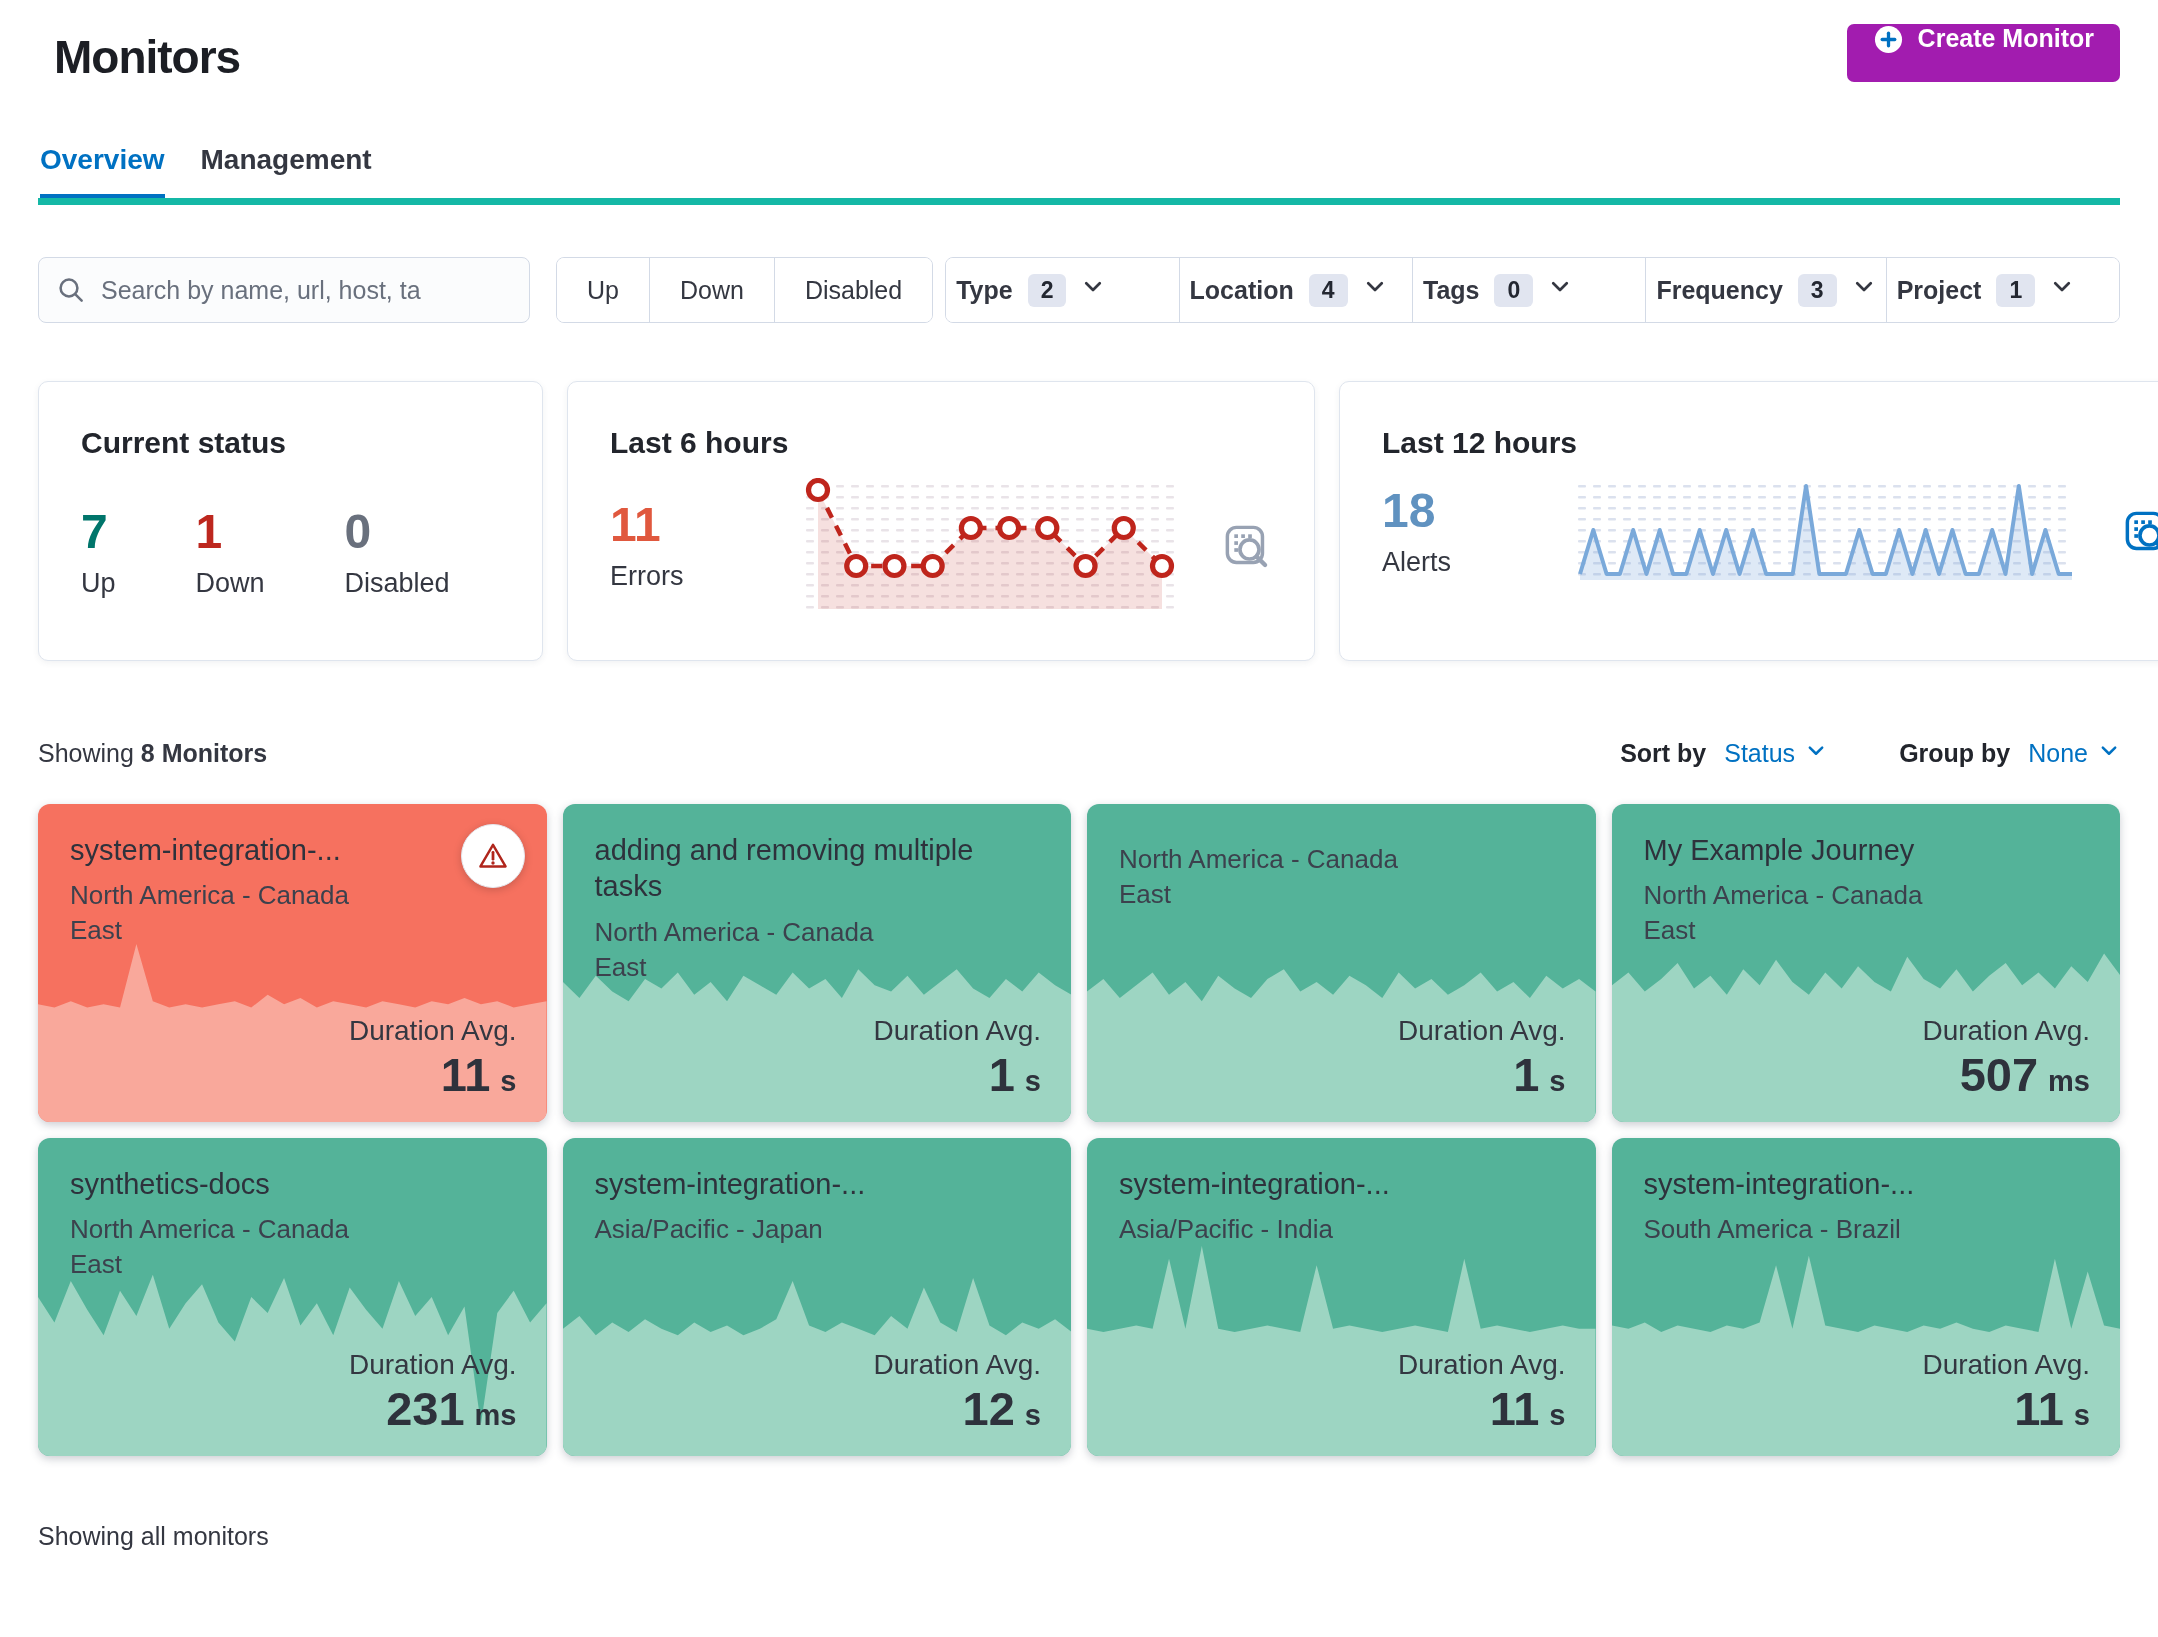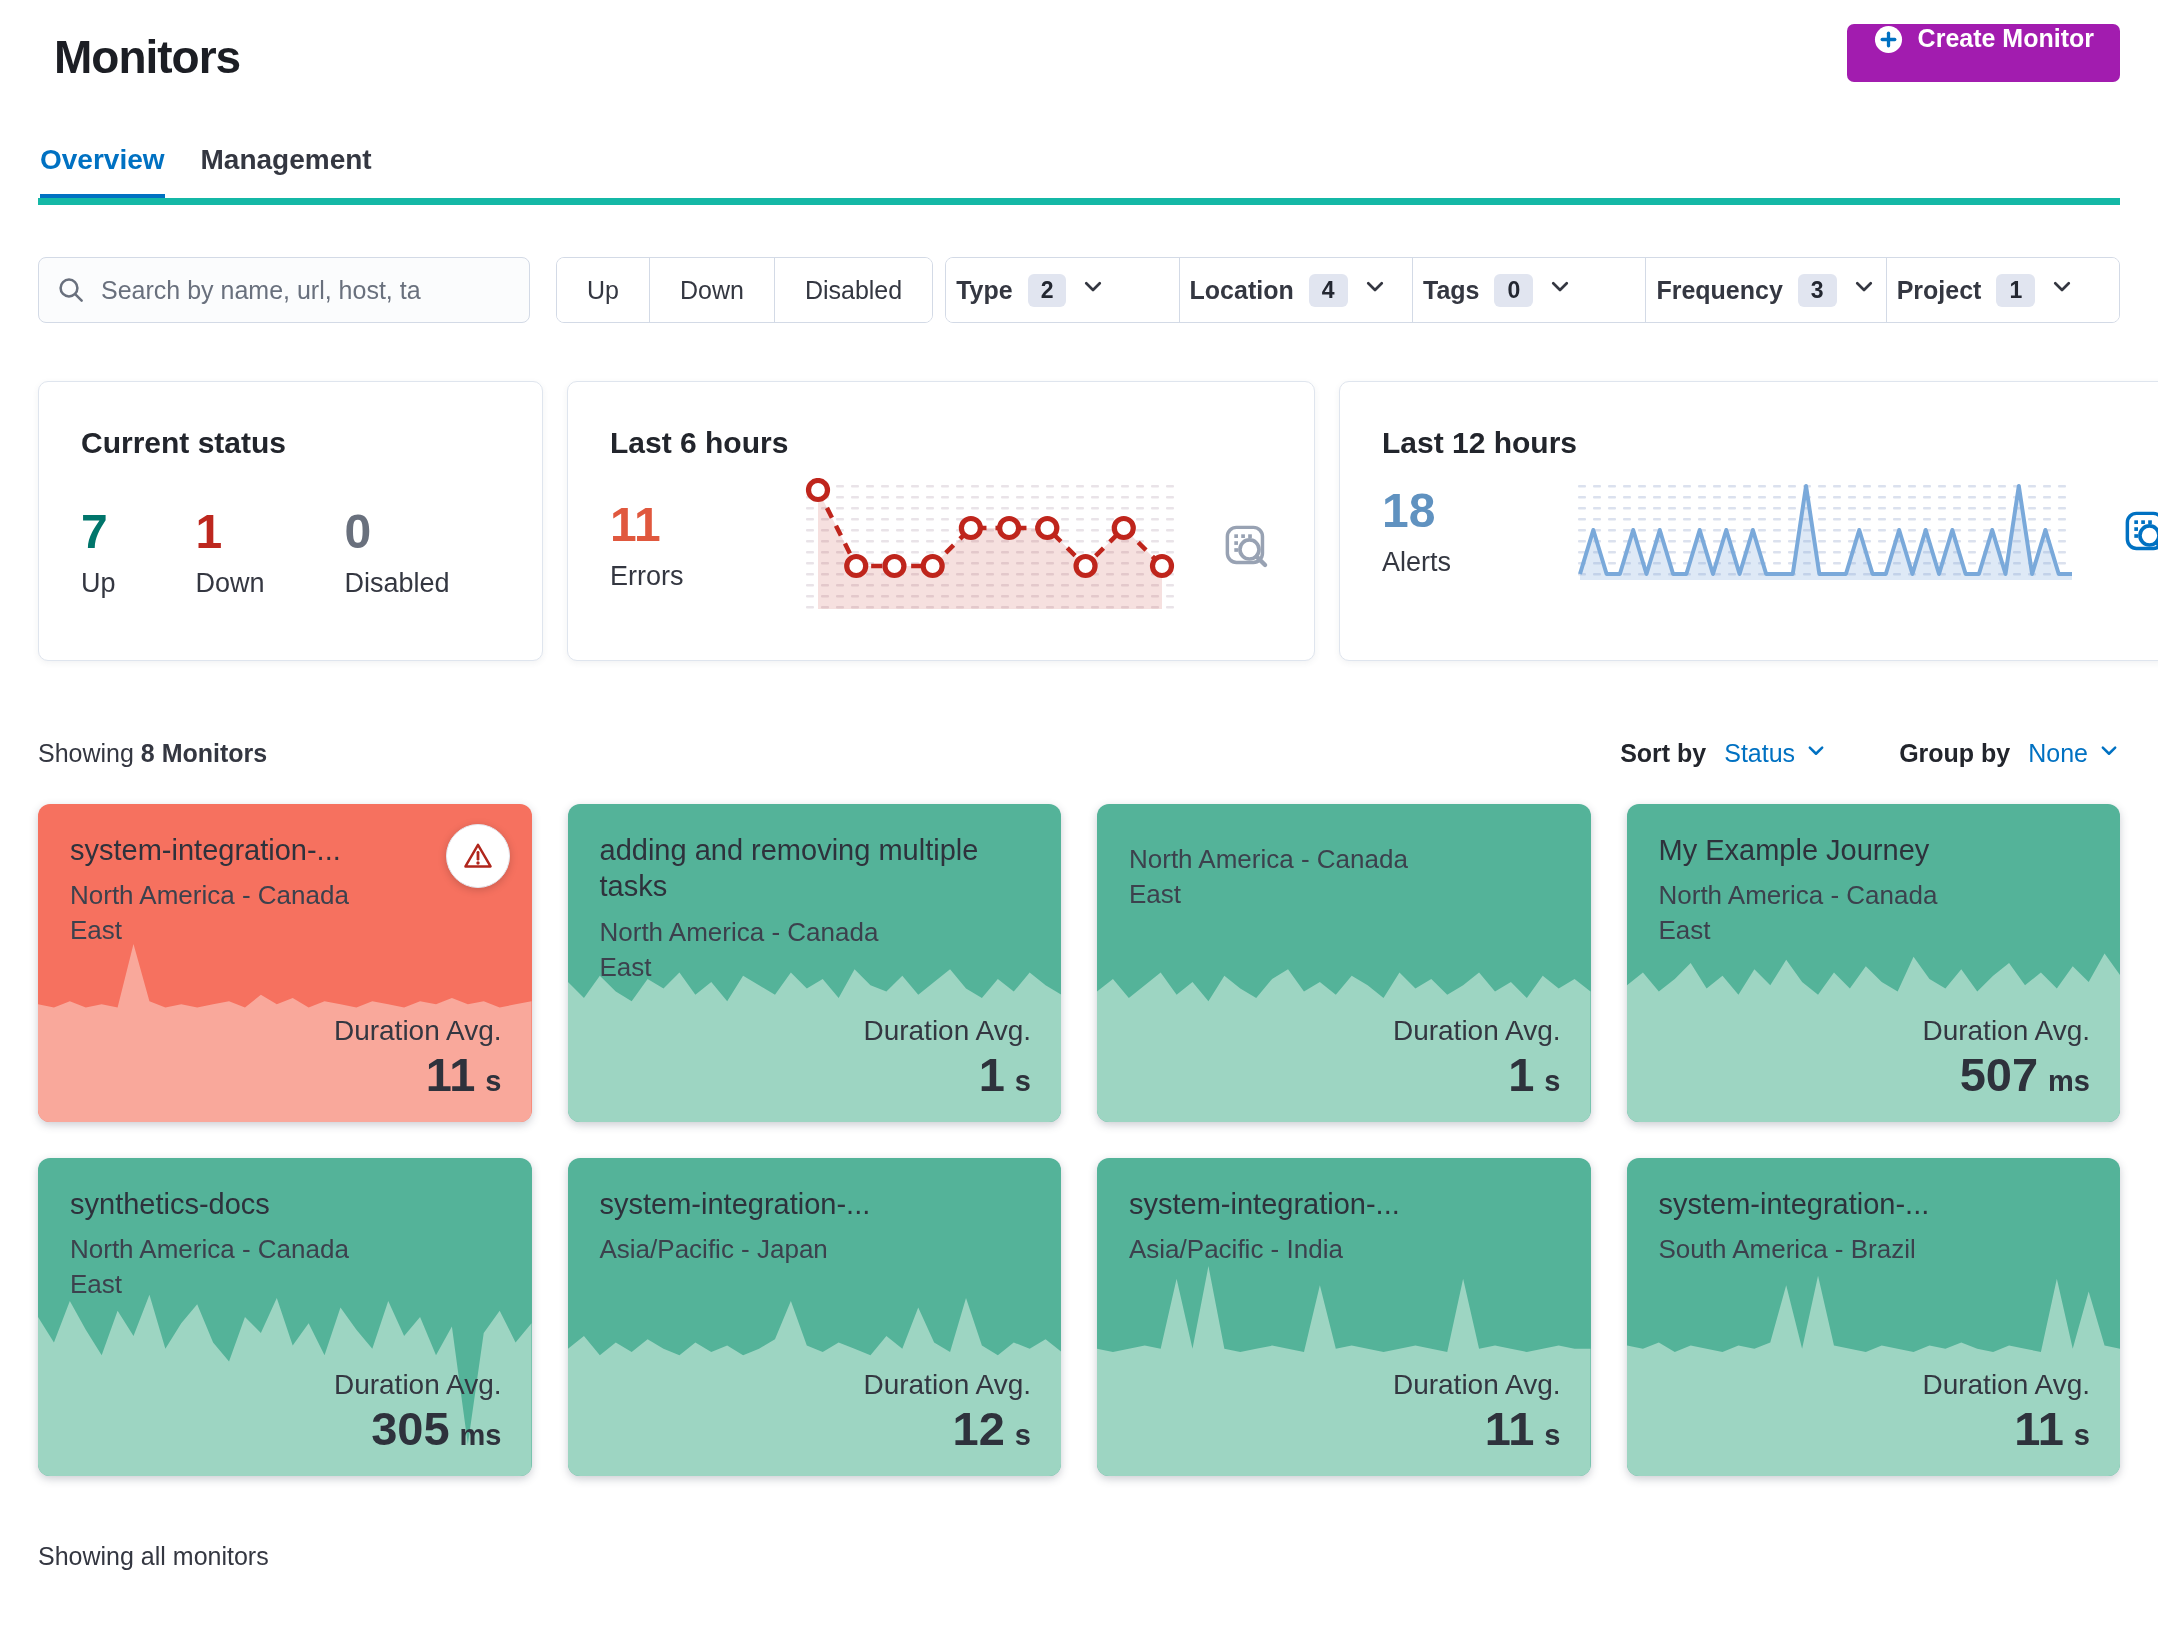--- a/index.html
+++ b/index.html
@@ -65,21 +65,21 @@
   .list-header{display:flex;justify-content:space-between;align-items:center;margin-top:78px;}
   .showing{font-size:25px;color:#343741;}
   .showing strong{font-weight:700;}
   .list-controls{display:flex;align-items:center;gap:18px;}
   .ctrl-label{font-size:25px;font-weight:700;color:#22252c;}
   .ctrl-link{display:flex;align-items:center;gap:10px;background:none;border:none;cursor:pointer;
     font-size:25px;color:#0071c2;font-family:inherit;padding:0;}
   .ctrl-gap{width:36px;}
 
   
-  .grid{display:grid;grid-template-columns:repeat(4,1fr);gap:36px;margin-top:36px;}
+  .grid{display:grid;grid-template-columns:repeat(4,1fr);gap:16px;margin-top:36px;}
   .m-card{position:relative;height:318px;border-radius:12px;overflow:hidden;padding:28px 32px;
     box-shadow:0 3px 9px rgba(50,60,80,.25);cursor:pointer;}
   .m-card.up{background:#54b399;}
   .m-card.down{background:#f6715f;}
   .spark{position:absolute;left:0;top:0;width:100%;height:100%;}
   .m-card.up .spark polygon{fill:#9dd5c2;}
   .m-card.down .spark polygon{fill:#f9a89b;}
   .m-title{position:relative;font-size:29px;font-weight:400;color:#2e323c;line-height:1.25;max-width:92%;}
   .m-loc{position:relative;font-size:26px;color:#3c414d;margin-top:10px;line-height:1.35;max-width:70%;}
   .m-badge{position:absolute;top:20px;right:22px;width:64px;height:64px;border-radius:50%;background:#fff;
@@ -945,21 +945,21 @@
       <div class="m-card up">
     <svg class="spark" viewBox="0 0 100 100" preserveAspectRatio="none">
           <polygon points="0.00,50.00 3.23,58.00 6.45,45.00 9.68,54.00 12.90,62.00 16.13,48.00 19.35,56.00 22.58,43.00 25.81,60.00 29.03,52.00 32.26,46.00 35.48,58.00 38.71,64.00 41.94,50.00 45.16,55.00 48.39,44.00 51.61,59.00 54.84,52.00 58.06,62.00 61.29,47.00 64.52,54.00 67.74,60.00 70.97,45.00 74.19,56.00 77.42,50.00 80.65,62.00 83.87,53.00 87.10,90.00 90.32,55.00 93.55,48.00 96.77,58.00 100.00,52.00 100,100 0,100"></polygon>
         </svg>
     <div class="m-title">synthetics-docs</div>
     <div class="m-loc">North America - Canada East</div>
 
     <div class="m-duration">
       <div class="m-dur-label">Duration Avg.</div>
       <div class="m-dur-value">
-        <span class="num">305</span>
+        <span class="num">231</span>
         <span class="unit">ms</span>
       </div>
     </div>
   </div>
       <div class="m-card up">
     <svg class="spark" viewBox="0 0 100 100" preserveAspectRatio="none">
           <polygon points="0.00,60.00 3.23,56.00 6.45,62.00 9.68,58.00 12.90,61.00 16.13,57.00 19.35,60.00 22.58,62.00 25.81,58.00 29.03,61.00 32.26,59.00 35.48,62.00 38.71,60.00 41.94,57.00 45.16,45.00 48.39,59.00 51.61,61.00 54.84,58.00 58.06,60.00 61.29,62.00 64.52,56.00 67.74,60.00 70.97,47.00 74.19,58.00 77.42,61.00 80.65,44.00 83.87,59.00 87.10,62.00 90.32,58.00 93.55,60.00 96.77,57.00 100.00,61.00 100,100 0,100"></polygon>
         </svg>
     <div class="m-title">system-integration-...</div>
     <div class="m-loc">Asia/Pacific - Japan</div>

